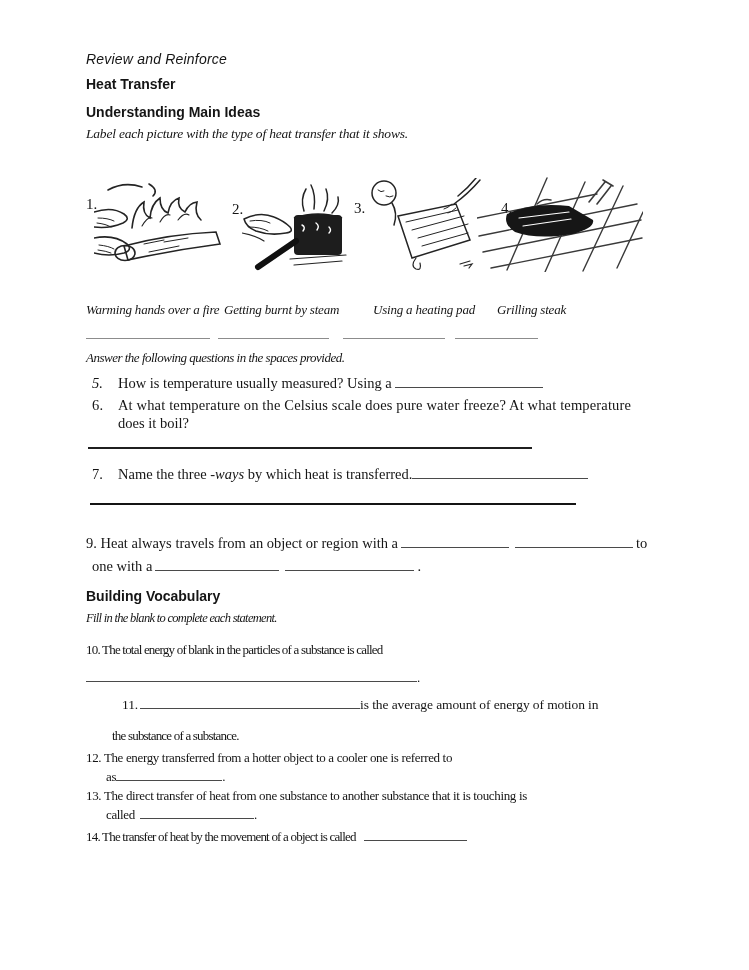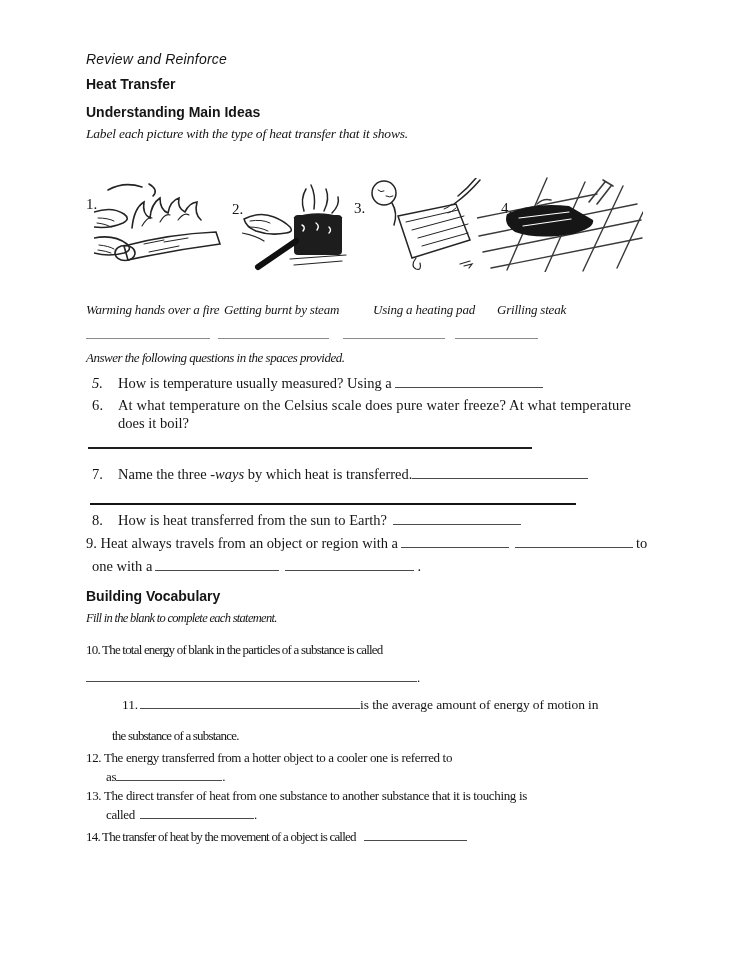--- a/index.html
+++ b/index.html
@@ -133,23 +133,20 @@
     <span class="num">6.</span><span>At what temperature on the Celsius scale does pure water freeze? At what temperature</span>
   </div>
   <div class="abs serif q" style="left:118px;top:415px">does it boil?</div>
   <div class="abs rule" style="left:88px;top:447px;width:444px"></div>
 
   <div class="abs serif q" style="left:92px;top:466px">
     <span class="num">7.</span><span>Name the three </span><span class="it">-ways</span><span> by which heat is transferred.</span><span class="blank" style="width:176px;margin:0"></span>
   </div>
   <div class="abs rule2" style="left:90px;top:503px;width:486px"></div>
 
-  <div class="abs serif q" style="left:92px;top:512px">
-    <span class="num">8.</span><span>How is heat transferred from the sun to Earth?</span><span class="blank" style="width:128px;margin-left:6px"></span>
-  </div>
 
   <div class="abs serif q" style="left:86px;top:535px">
     <span>9.</span>
     <span>Heat always travels from an object or region with a</span><span class="blank" style="width:108px"></span><span class="blank" style="width:118px"></span><span>to</span>
   </div>
   <div class="abs serif q" style="left:92px;top:558px">
     <span>one with a</span><span class="blank" style="width:124px"></span><span class="blank" style="width:129px"></span><span>.</span>
   </div>
 
   <div class="abs sans b h1" style="left:86px;top:588px">Building Vocabulary</div>

